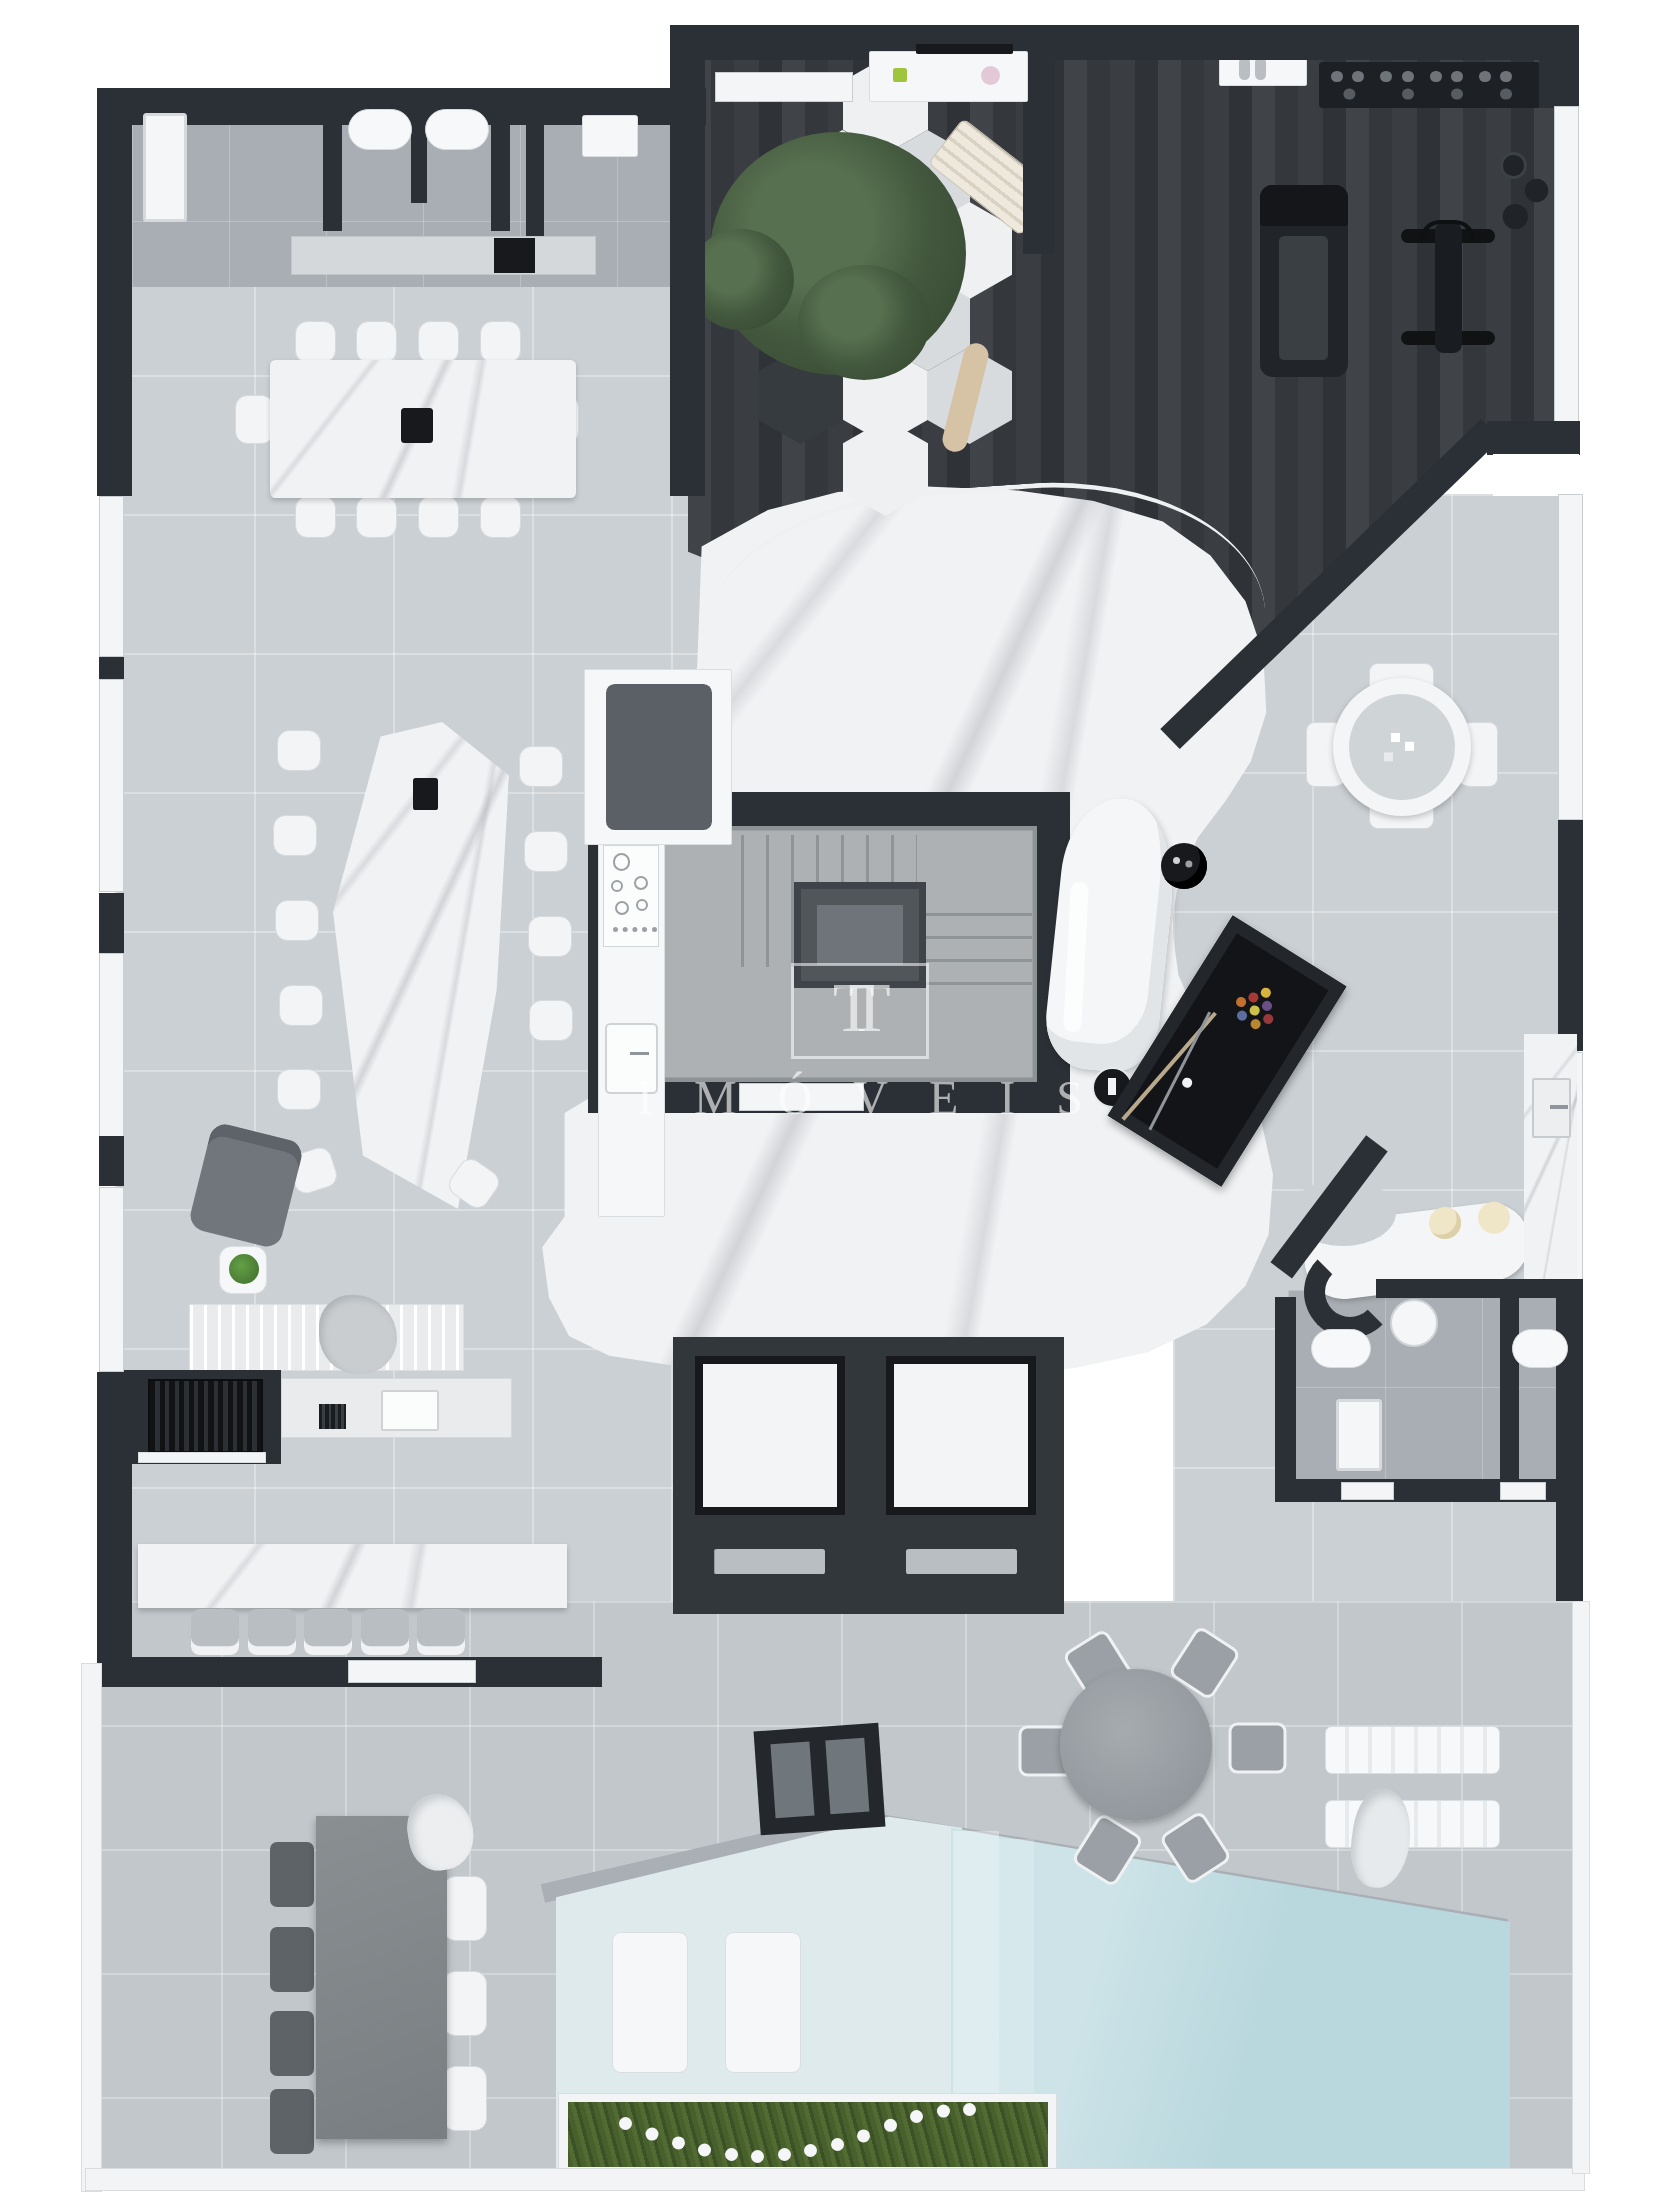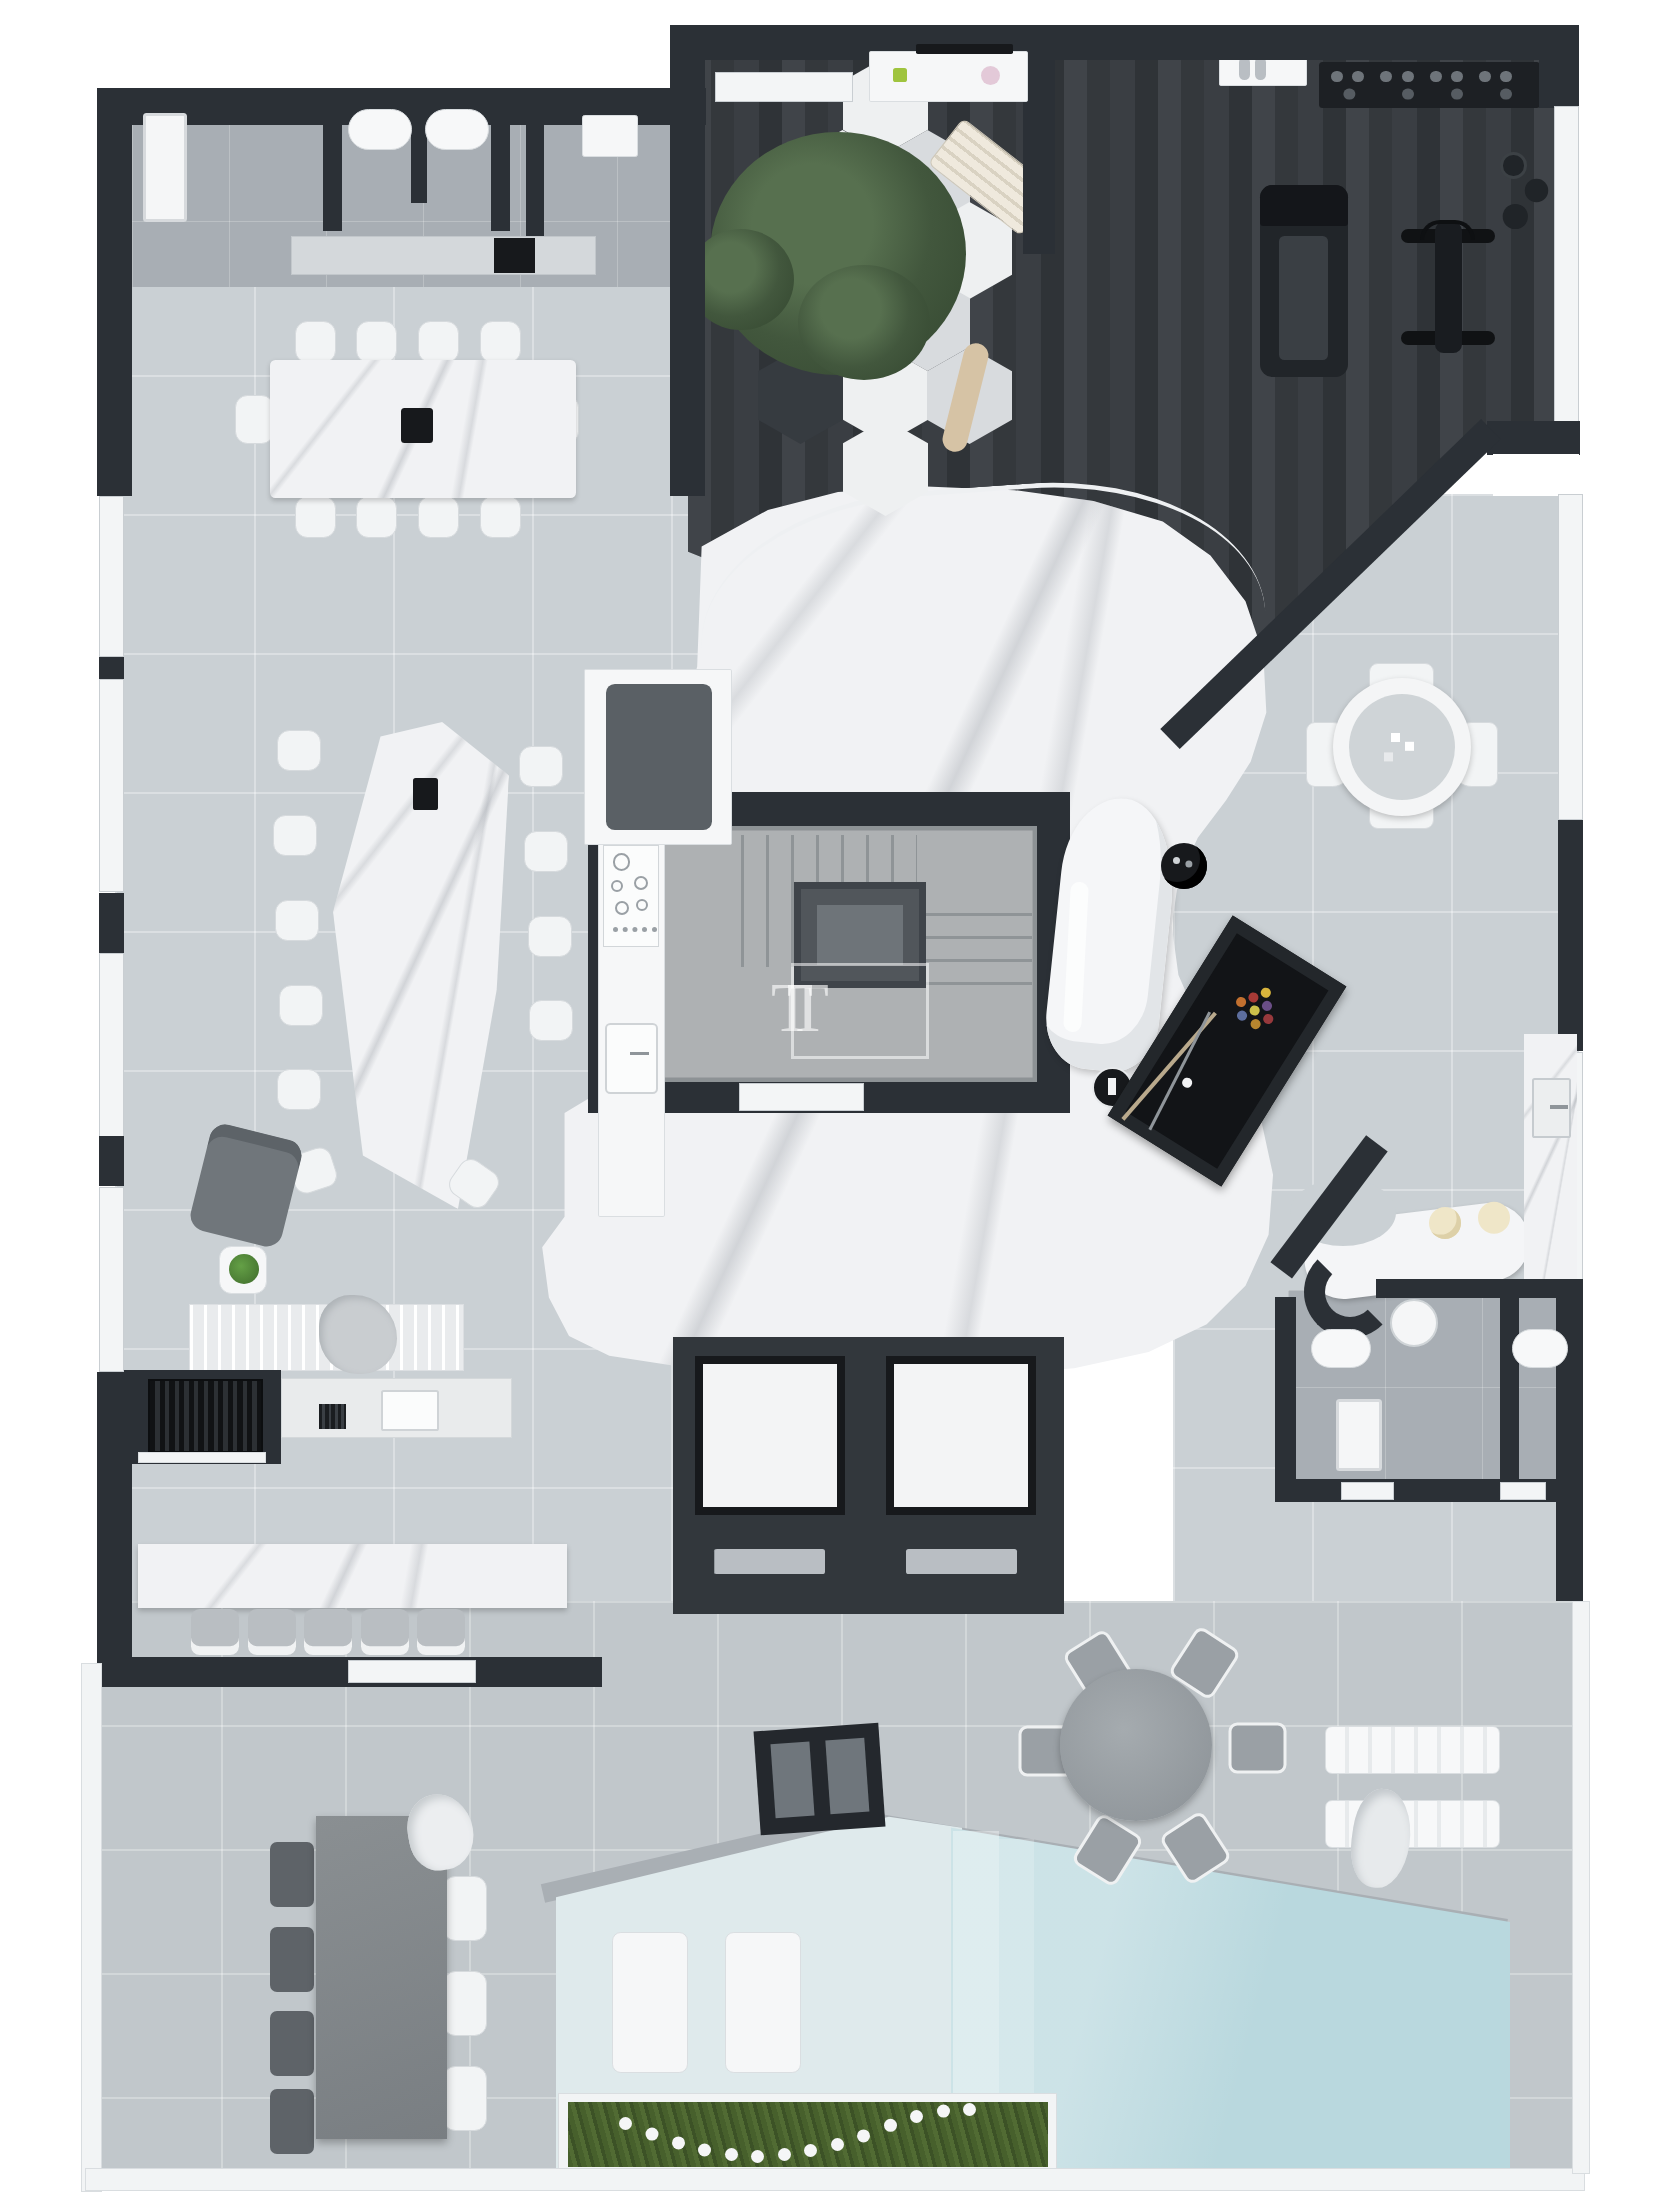--- a/index.html
+++ b/index.html
@@ -37,21 +37,21 @@
   .blk{background:var(--black,#17191c)}
   .hex{width:85px;height:97px;clip-path:polygon(50% 0,100% 25%,100% 75%,50% 100%,0 75%,0 25%);
        background:#eef0f1;position:absolute}
   .hex.dk{background:#d8dbde}.hex.blk2{background:#363b40}
   .tree-blob{border-radius:50%;background:radial-gradient(circle at 40% 38%,#57704f 0 28%,#42573d 55%,#33462f 100%)}
   .treadsV{background:repeating-linear-gradient(90deg,#8f9497 0 2.6px,transparent 2.6px 25px)}
   .treadsH{background:repeating-linear-gradient(0deg,#8f9497 0 2.6px,transparent 2.6px 23px)}
   .ribs{background:repeating-linear-gradient(90deg,#ffffff 0 2.6px,#e9ebed 2.6px 14px);border:0.9px solid #dcdfe2}
   .grassy{background:repeating-linear-gradient(75deg,#47602c 0 5.3px,#516b33 5.3px 9.7px,#3c5226 9.7px 13.2px)}
   
-  .wm{color:rgba(255,255,255,.62);pointer-events:none}
+  .wm{color:rgba(255,255,255,.62);text-align:center;pointer-events:none}
   .wm .logo{margin:0 auto;width:132px;height:90px;border:3.5px solid rgba(255,255,255,.55);
       font-size:69px;line-height:85px;letter-spacing:-26.5px;text-indent:-23px;font-weight:400}
   .wm .nm{font-size:87px;line-height:1.02;letter-spacing:11.5px;margin-top:5.3px;
       text-shadow:-48px 5.3px 0 rgba(255,255,255,.25)}
   .wm .sub{font-size:21px;letter-spacing:13.2px;margin-top:5.3px;display:flex;align-items:center;justify-content:center;gap:16px}
   .wm .sub i{display:block;width:150px;height:1.8px;background:rgba(255,255,255,.55)}
   .wm .im{font-size:48px;letter-spacing:41px;margin-top:10.6px;text-indent:41px}
 </style>
 </head>
 <body>
@@ -330,16 +330,17 @@
   <div class="abs chairD" style="left:270px;top:2011px;width:44px;height:65px"></div>
   <div class="abs chairD" style="left:270px;top:2089px;width:44px;height:65px"></div>
   <div class="abs chairW" style="left:443px;top:1876px;width:44px;height:65px"></div>
   <div class="abs chairW" style="left:443px;top:1971px;width:44px;height:65px"></div>
   <div class="abs chairW" style="left:443px;top:2066px;width:44px;height:65px"></div>
   <div class="abs" style="left:316px;top:1816px;width:131px;height:323px;background:linear-gradient(160deg,#8a8f92,#797e82);box-shadow:0 3.5px 8px rgba(0,0,0,.28)"></div>
   <div class="abs" style="left:408px;top:1794px;width:65px;height:76px;background:#eceef0;border-radius:48% 55% 50% 45%;box-shadow:inset 4.4px 4.4px 8px #c6cbce;transform:rotate(-10deg)"></div>
 
   <div class="abs wm" style="left:335px;top:963px;width:1050px">
     <div class="logo">TT</div>
+    <div class="im">IMÓVEIS</div>
   </div>
 
 </div>
 
 
 </body></html>

